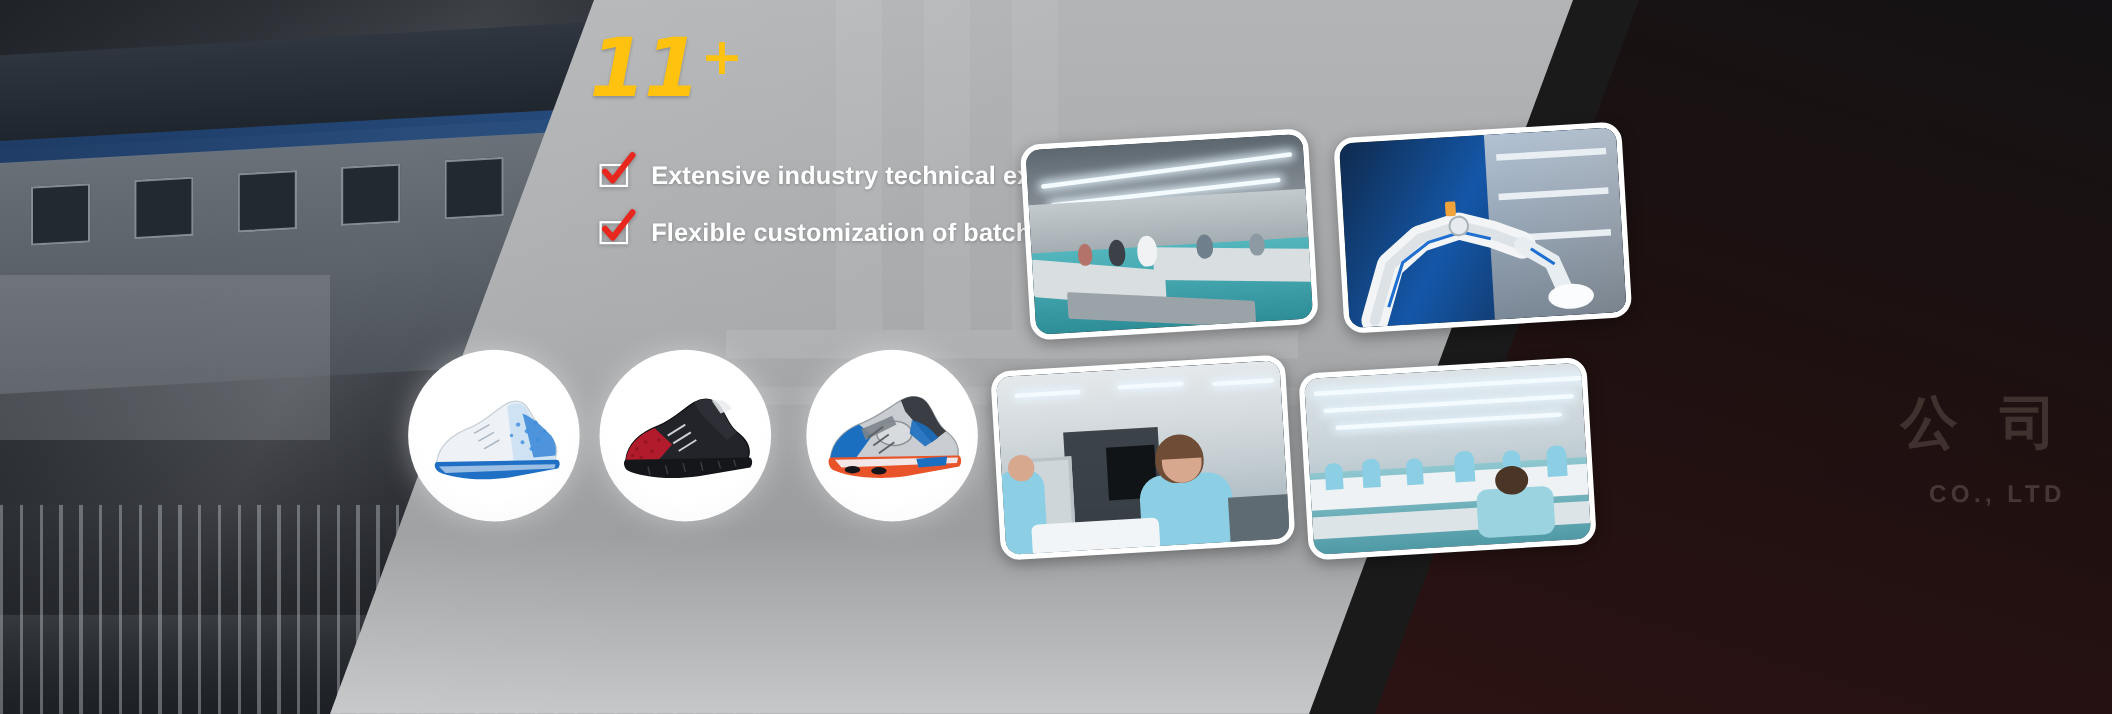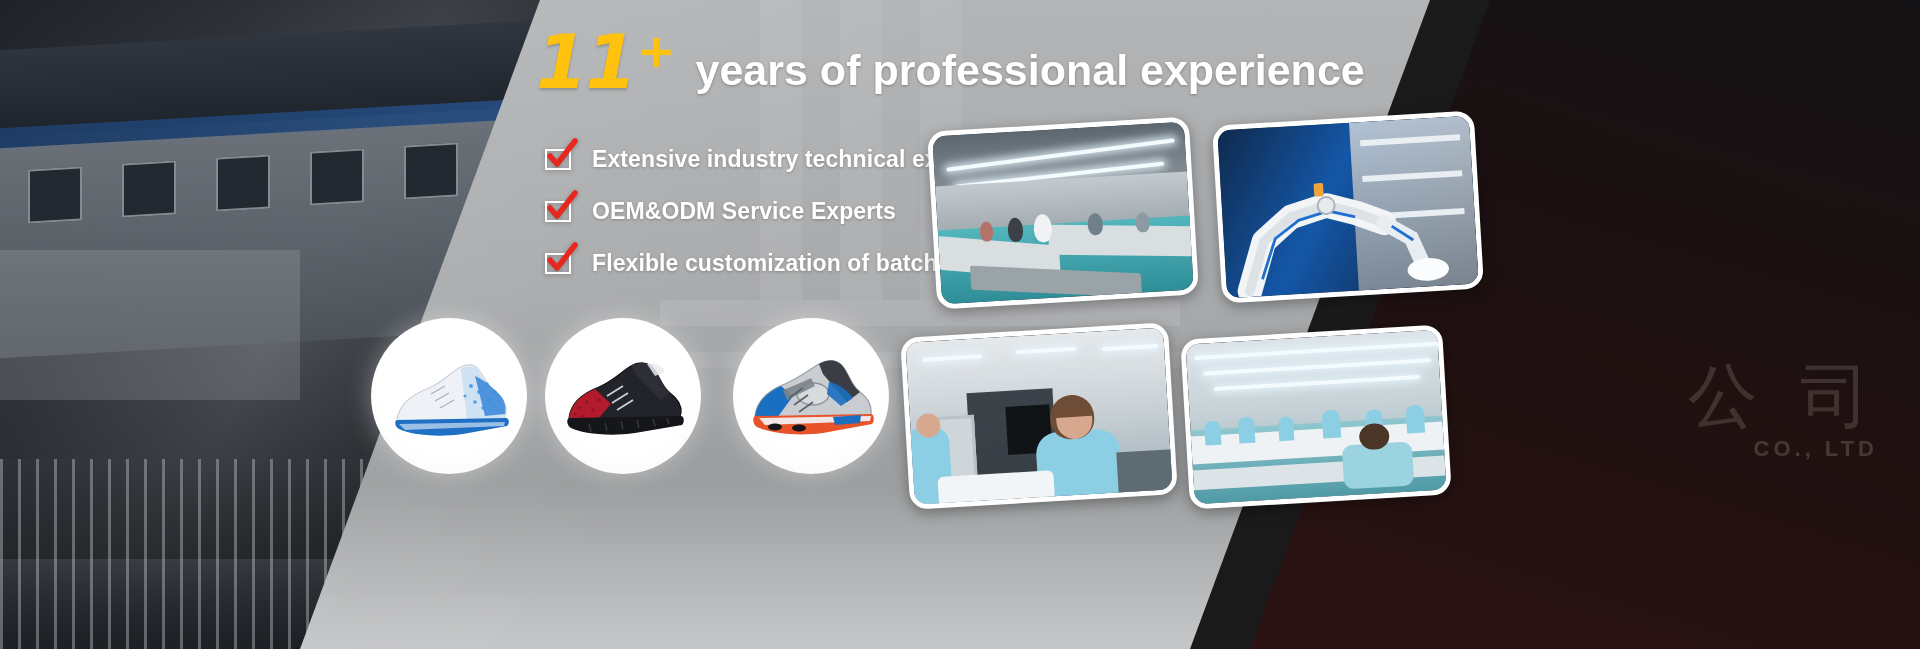--- a/index.html
+++ b/index.html
@@ -68,21 +68,21 @@
 
   .bg-right{
     position:absolute; right:0; top:0; width:760px; height:649px;
     background:
       linear-gradient(200deg, rgba(18,18,20,.92) 0%, rgba(30,16,16,.92) 46%, rgba(46,18,18,.95) 100%),
       linear-gradient(90deg,#16161a,#2a1416);
     clip-path: polygon(330px 0, 760px 0, 760px 649px, 90px 649px);
   }
   .sign-text{
     position:absolute; right:40px; top:350px;
-    font-size:70px; font-weight:400; letter-spacing:10px;
+    font-size:52px; font-weight:700; letter-spacing:10px;
     color:rgba(226,214,198,.17);
     font-family:"DejaVu Sans", sans-serif;
     white-space:nowrap; user-select:none;
   }
   .sign-sub{
     position:absolute; right:42px; top:436px;
     font-size:22px; letter-spacing:4px; font-weight:700;
     color:rgba(226,214,198,.20); white-space:nowrap;
   }
 
@@ -194,42 +194,33 @@
   </div>
 
   <div class="bg-right">
     <div class="sign-text">公 司</div>
     <div class="sign-sub">CO., LTD</div>
   </div>
 
   <div class="headline">
     <span class="num">11</span>
     <span class="plus">+</span>
-    <span class="tail">years of professional experience</span>
   </div>
 
   <div class="bullets">
 
     <div class="bullet">
       <span class="chk">
         <svg viewBox="0 0 32 32" aria-hidden="true">
           <path d="M4 17 L11 25 L29 2" fill="none" stroke="#E8281E" stroke-width="5.5" stroke-linecap="round" stroke-linejoin="round"></path>
         </svg>
       </span>
       <span class="bullet-label">Extensive industry technical expertise.</span>
     </div>
 
-    <div class="bullet">
-      <span class="chk">
-        <svg viewBox="0 0 32 32" aria-hidden="true">
-          <path d="M4 17 L11 25 L29 2" fill="none" stroke="#E8281E" stroke-width="5.5" stroke-linecap="round" stroke-linejoin="round"></path>
-        </svg>
-      </span>
-      <span class="bullet-label">OEM&amp;ODM Service Experts</span>
-    </div>
 
     <div class="bullet">
       <span class="chk">
         <svg viewBox="0 0 32 32" aria-hidden="true">
           <path d="M4 17 L11 25 L29 2" fill="none" stroke="#E8281E" stroke-width="5.5" stroke-linecap="round" stroke-linejoin="round"></path>
         </svg>
       </span>
       <span class="bullet-label">Flexible customization of batches</span>
     </div>
 

